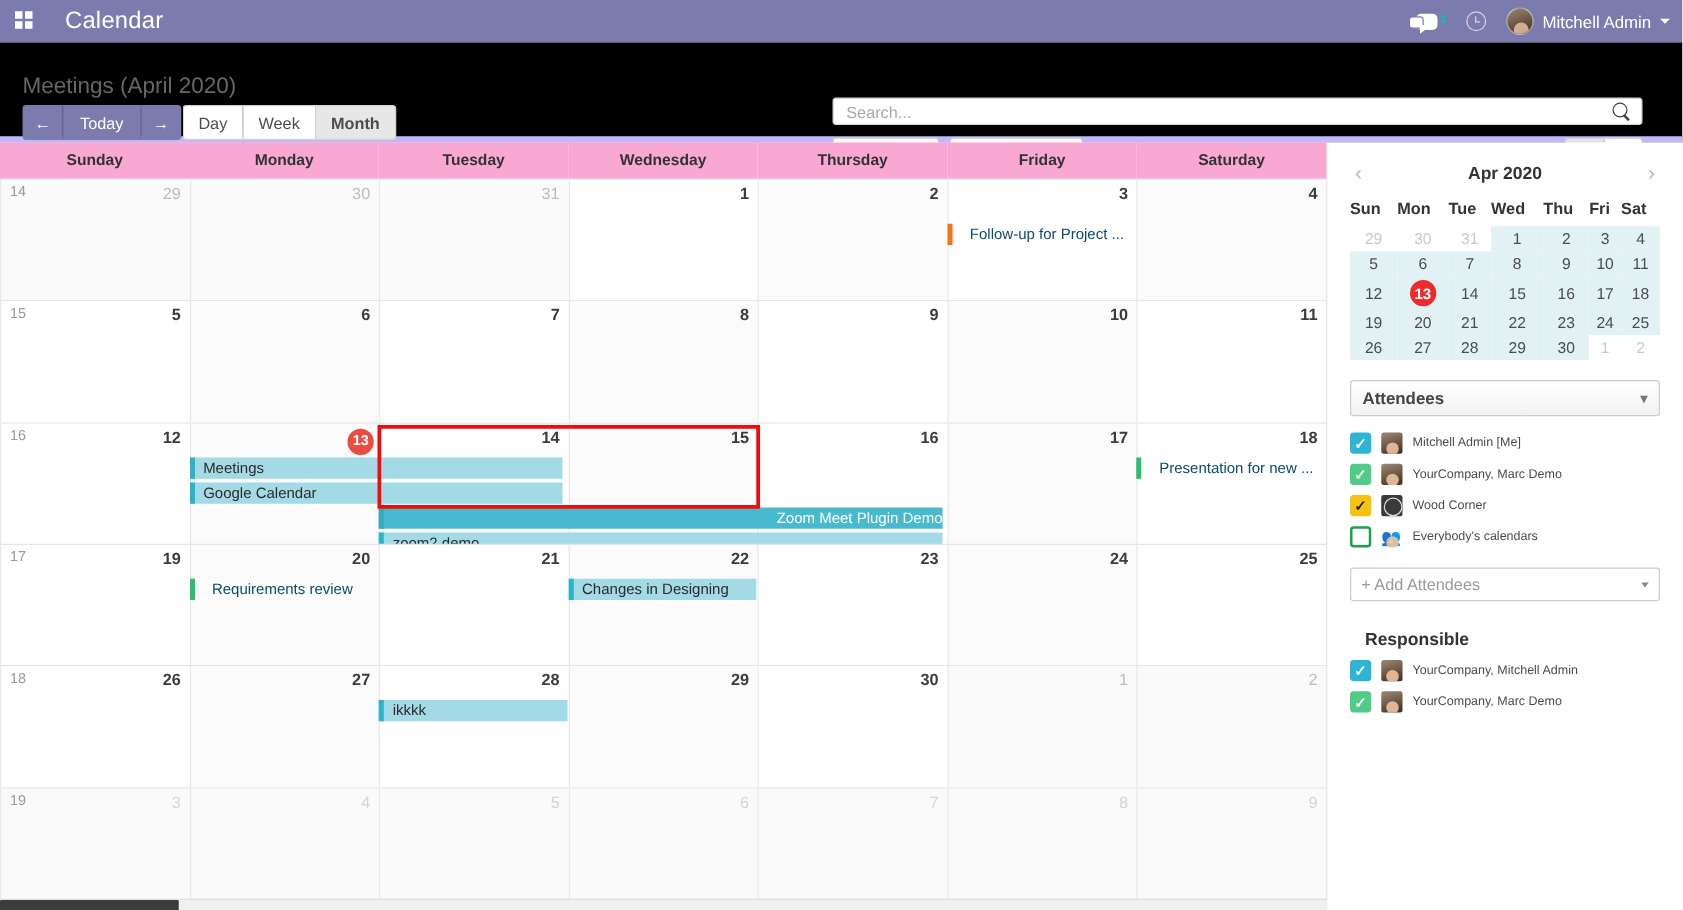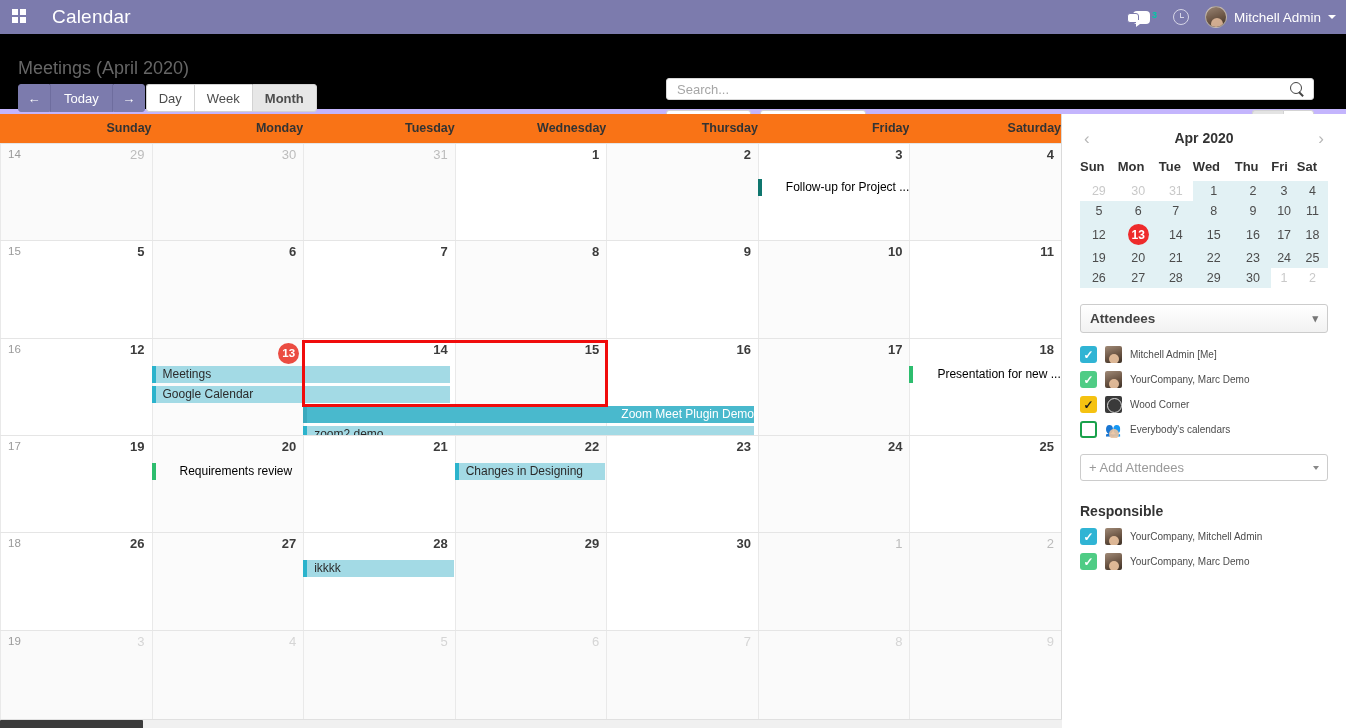--- a/index.html
+++ b/index.html
@@ -265,26 +265,26 @@
     border-right: 1px solid #dadada;
     display: flex; flex-direction: column;
     background: #fff;
     position: relative;
   }
 
   
   .dow-row { display: flex; height: 29px; }
   .dow {
     flex: 1;
-    text-align: right;
+    text-align: center;
     font-size: 12.5px;
     font-weight: bold;
     color: #333;
     line-height: 29px;
-    background: #f97316;
+    background: #f9a8d4;
   }
 
   .weeks { flex: 1; display: flex; flex-direction: column; }
   .wk {
     flex: 1;
     display: flex;
     border-top: 1px solid #e5e5e5;
     position: relative;
     min-height: 0;
   }
@@ -350,23 +350,23 @@
     border-left: 4px solid #2bb3cc;
     color: #2b2b2b;
   }
   .ev.selected {
     background: #49b9cd;
     border-left: 4px solid #3aa9bd;
     color: #ffffff;
   }
   .ev.dotonly {
     background: transparent;
-    border-left: 4px solid #0f766e;
-    color: #000000;
-    padding-left: 24px;
+    border-left: 4px solid #f97316;
+    color: #0c4a6e;
+    padding-left: 14px;
   }
   .ev.dotonly.green { border-left-color: #2dbd6e; }
 
   .highlight-box {
     position: absolute;
     border: 3px solid #f00c0c;
     pointer-events: none;
     z-index: 6;
   }
 
@@ -467,21 +467,21 @@
   }
   .add-att .tri2 {
     margin-left: auto;
     width:0;height:0;
     border-left:3.5px solid transparent;
     border-right:3.5px solid transparent;
     border-top:4px solid #888;
   }
   .resp-title {
     margin-top: 22px; margin-bottom: 5px;
-    font-size: 14px; font-weight: bold; color: #333;
+    font-size: 14px; font-weight: bold; color: #333; margin-left: 12px;
   }
 
   
   .hscroll {
     position: absolute;
     left: 0; bottom: 0;
     width: 1062px; height: 9px;
     background: #f0f0f0;
     border-top: 1px solid #e0e0e0;
   }

